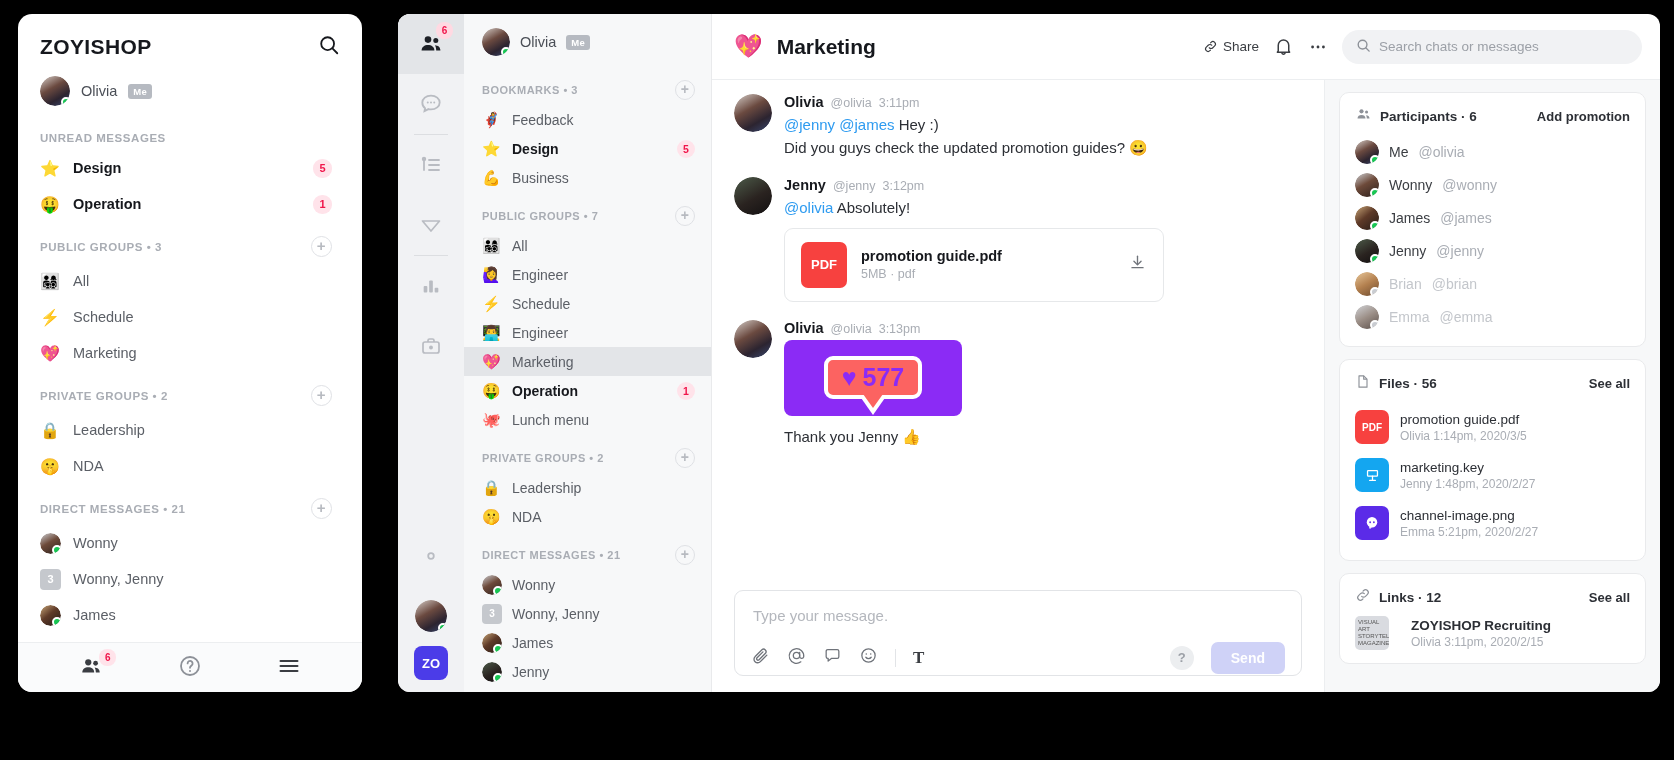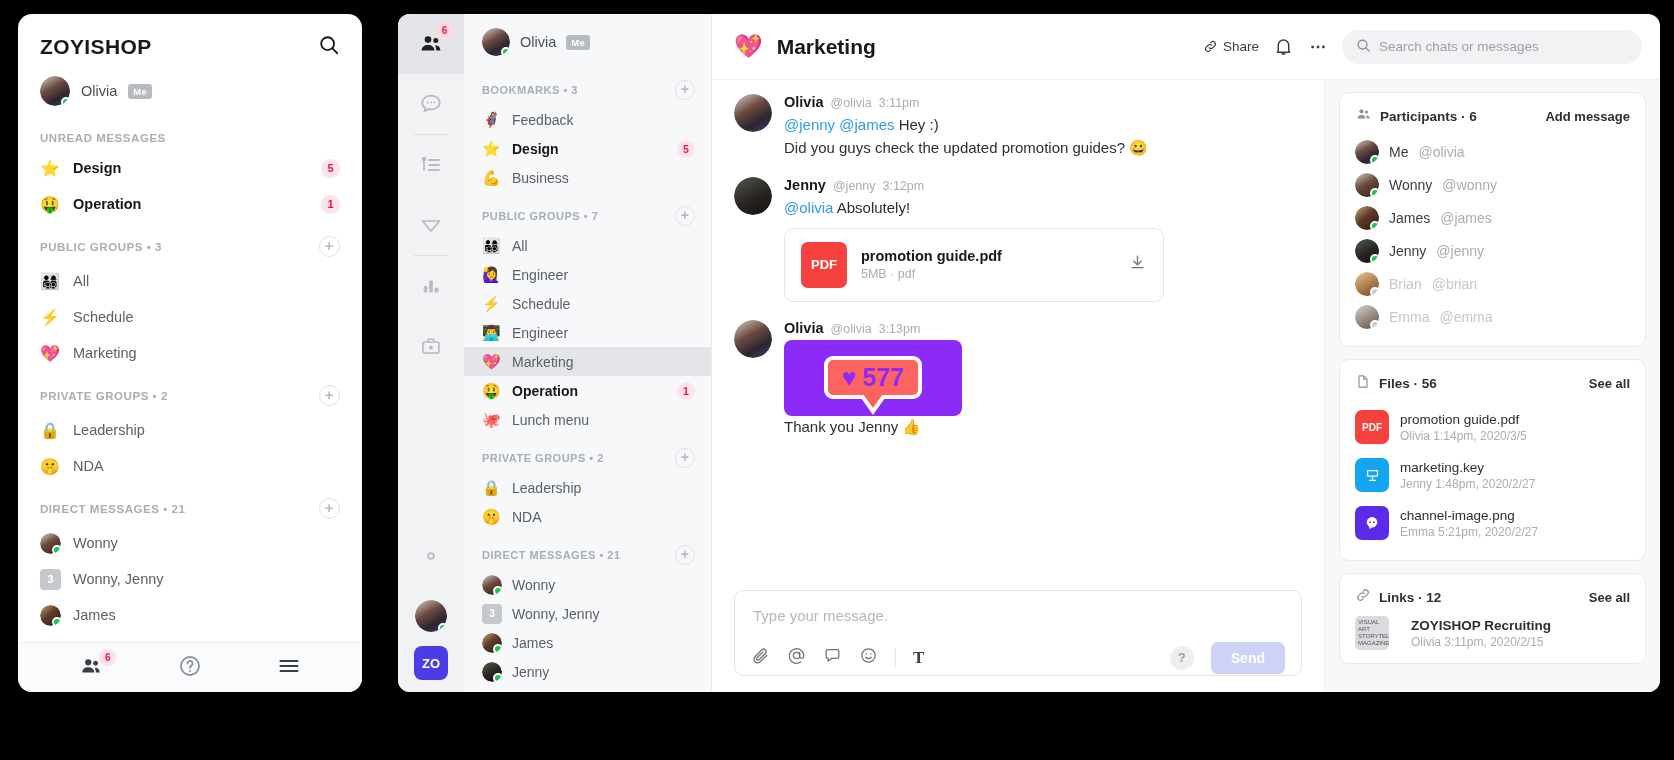--- a/index.html
+++ b/index.html
@@ -19,21 +19,21 @@
     border-radius: 14px;
     box-shadow: 0 6px 26px rgba(0,0,0,.45);
     overflow: hidden;
     display: flex; flex-direction: column;
   }
   .m-header {
     display: flex; align-items: center; justify-content: space-between;
     padding: 20px 22px 8px 22px;
   }
   .m-logo { font-size: 21px; font-weight: bold; letter-spacing: .4px; color: #16181d; }
-  .m-body { flex: 1; overflow: hidden; padding: 0 0 0 0; }
+  .m-body { flex: 1; overflow: hidden; padding: 0 8px 0 0; }
 
   .m-user { display: flex; align-items: center; gap: 11px; padding: 8px 22px 12px 22px; }
   .avatar { position: relative; border-radius: 50%; flex: none; overflow: hidden; }
   .avatar .ph { width: 100%; height: 100%; display:block; }
   .dot {
     position: absolute; right: -1px; bottom: -1px;
     width: 10px; height: 10px; border-radius: 50%;
     background: #17c653; border: 2px solid #fff;
   }
   .dot.off { background: #c9ccd1; }
@@ -647,21 +647,21 @@
                   <span class="mtime">3:13pm</span>
                 </div>
                 <div class="sticker">
                   <div class="sticker-inner">
                     <span>♥</span>
                     <span>577</span>
                     <span class="tail"></span>
                     <span class="tail2"></span>
                   </div>
                 </div>
-                <div class="mtext" style="">Thank you Jenny 👍</div>
+                <div class="mtext" style="margin-top: 10px;">Thank you Jenny 👍</div>
               </div>
             </div>
           </div>
 
         <div class="composer-wrap">
           <div class="composer">
             <div class="cinput">Type your message.</div>
             <div class="ctools">
               <span>
                 <svg width="19" height="19" viewBox="0 0 24 24" fill="none" stroke="#6f737a" stroke-width="1.7" stroke-linecap="round">
@@ -703,21 +703,21 @@
           <div class="card-head">
             <span>
               <svg width="17" height="16" viewBox="0 0 24 24" fill="#8d9198">
                   <circle cx="9" cy="8" r="3.1"></circle>
                   <circle cx="16.6" cy="9" r="2.3"></circle>
                   <path d="M3 18.6c0-3.3 2.7-5 6-5s6 1.7 6 5z"></path>
                   <path d="M15.8 13.8c2.8.2 5.2 1.6 5.2 4.8h-4c0-1.8-.4-3.5-1.2-4.8z"></path>
                 </svg>
             </span>
             <span class="card-title">Participants · 6</span>
-            <span class="card-action">Add message</span>
+            <span class="card-action">Add promotion</span>
           </div>
           <div id="participant-list">
               <div class="pt-row">
                 <div class="avatar" style="width: 24px; height: 24px;">
                   <span class="ph ph-olivia" style="width: 24px; height: 24px; border-radius: 50%; display: block;"></span>
                   <span class="dot"></span>
                 </div>
                 <span class="pt-name">Me</span>
                 <span class="pt-handle">@olivia</span>
               </div>

